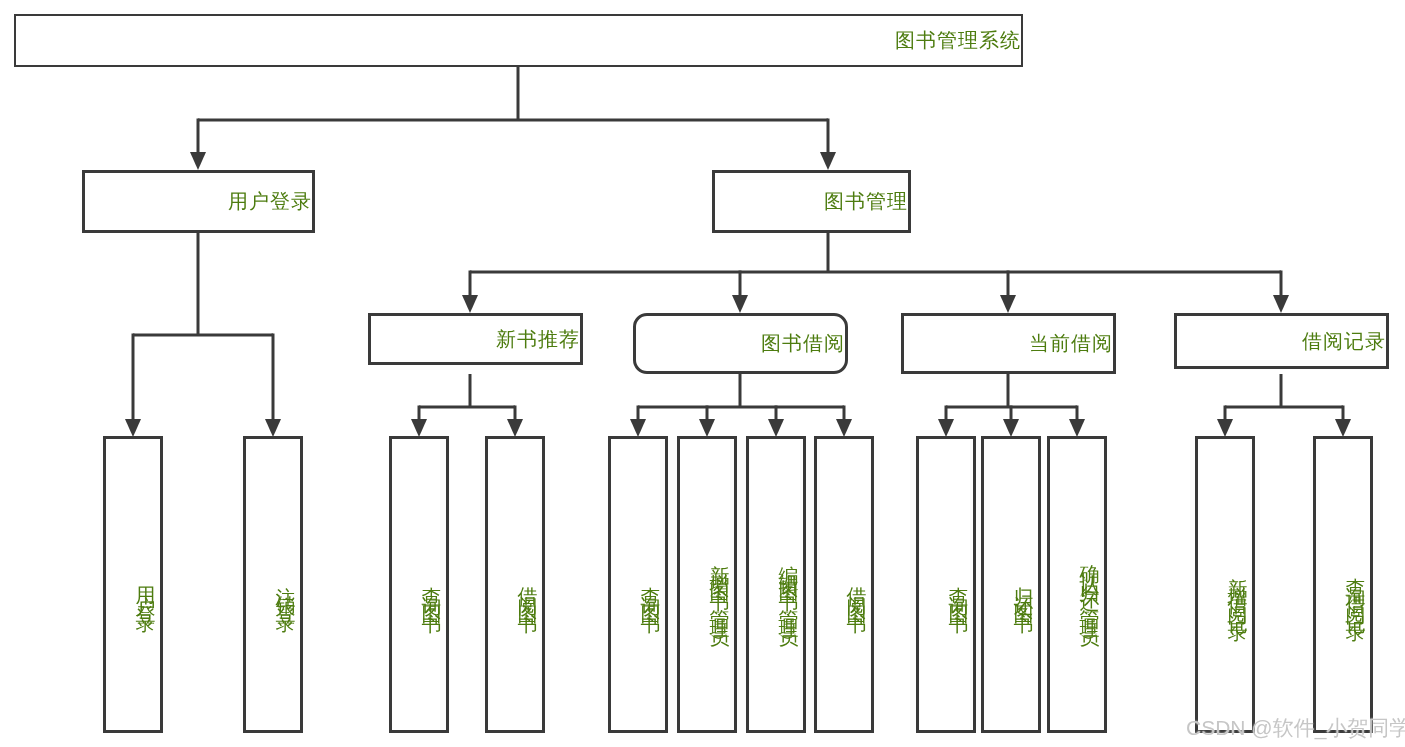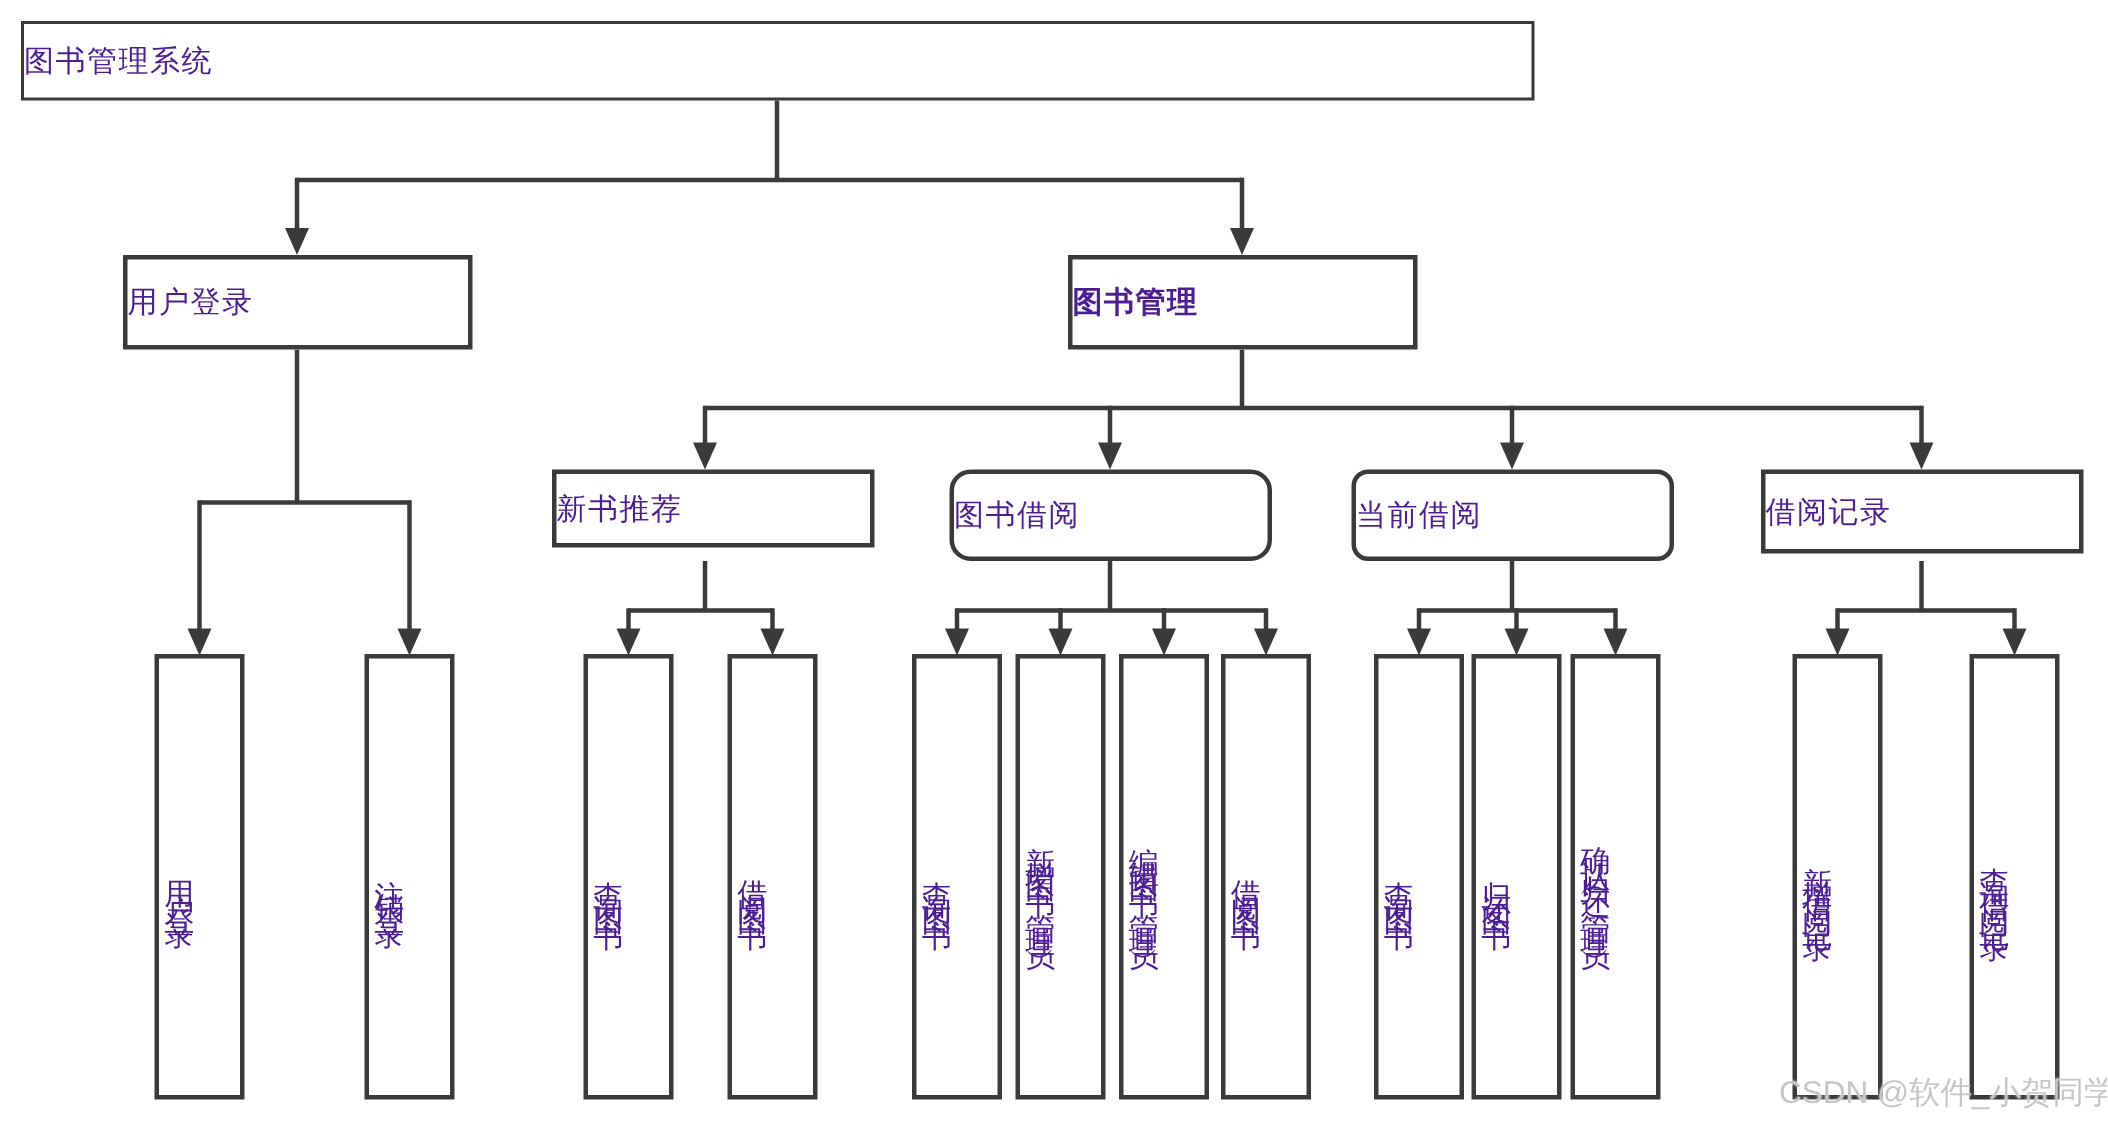--- a/index.html
+++ b/index.html
@@ -22,22 +22,22 @@
     width: 1405px;
     height: 747px;
   }
   .node {
     position: absolute;
     box-sizing: border-box;
     background: #ffffff;
     border: 3px solid #3a3a3a;
     display: flex;
     align-items: center;
-    justify-content: flex-start;
-    color: #4c1d95;
+    justify-content: flex-end;
+    color: #4d7c0f;
     font-size: 20px;
     letter-spacing: 1px;
   }
   .node.root {
     border-width: 2.5px;
   }
   .node.vbox span {
     writing-mode: vertical-rl;
     text-orientation: mixed;
     letter-spacing: 9px;
@@ -134,31 +134,31 @@
     </g>
   </svg>
 
   <div class="node root" style="left:14px; top:14px; width:1009px; height:53px;">
     <span>图书管理系统</span>
   </div>
 
   <div class="node" style="left:82px; top:170px; width:233px; height:63px;">
     <span>用户登录</span>
   </div>
-  <div class="node" style="left:712px; top:170px; width:233px; height:63px;font-weight:bold;">
+  <div class="node" style="left:712px; top:170px; width:199px; height:63px;">
     <span>图书管理</span>
   </div>
 
   <div class="node" style="left:368px; top:313px; width:215px; height:52px;">
     <span>新书推荐</span>
   </div>
   <div class="node" style="left:633px; top:313px; width:215px; height:61px;border-radius:14px;">
     <span>图书借阅</span>
   </div>
-  <div class="node" style="left:901px; top:313px; width:215px; height:61px;border-radius:11px;">
+  <div class="node" style="left:901px; top:313px; width:215px; height:61px;">
     <span>当前借阅</span>
   </div>
   <div class="node" style="left:1174px; top:313px; width:215px; height:56px;">
     <span>借阅记录</span>
   </div>
 
   <div class="node vbox" style="left:103px; top:436px; width:60px; height:297px;">
     <span>用户登录</span>
   </div>
   <div class="node vbox" style="left:243px; top:436px; width:60px; height:297px;">

